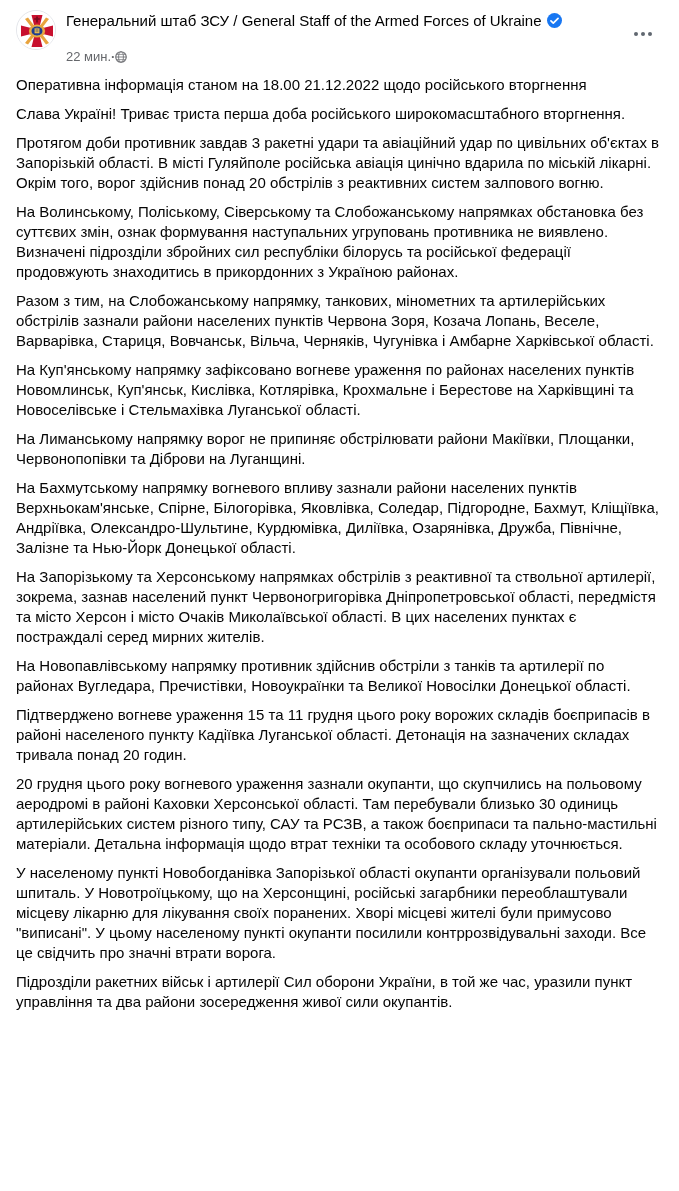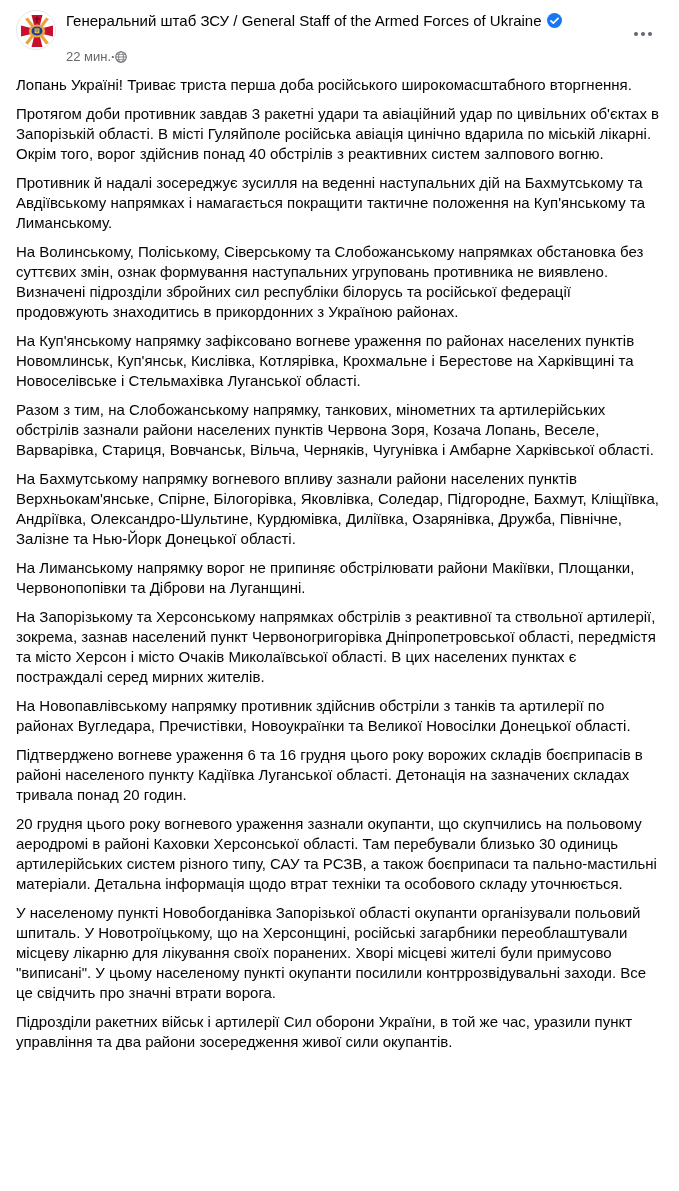--- a/index.html
+++ b/index.html
@@ -156,29 +156,29 @@
     </div>
 
     <button class="menu-btn" aria-label="Actions for this post">
       <span class="d"></span>
       <span class="d"></span>
       <span class="d"></span>
     </button>
   </div>
 
   <div class="post-body">
-    <p>Лопань Україні! Триває триста перша доба російського широкомасштабного вторгнення.</p>
-    <p>Протягом доби противник завдав 3 ракетні удари та авіаційний удар по цивільних  об'єктах в Запорізькій області. В місті Гуляйполе російська авіація цинічно вдарила по міській лікарні. Окрім того, ворог здійснив понад 40 обстрілів з реактивних систем залпового вогню.</p>
-    <p>Противник й надалі зосереджує зусилля на веденні наступальних дій на Бахмутському та Авдіївському напрямках і намагається покращити тактичне положення на Куп'янському та Лиманському.</p>
+    <p>Оперативна інформація станом на 18.00 21.12.2022 щодо російського вторгнення</p>
+    <p>Слава Україні! Триває триста перша доба російського широкомасштабного вторгнення.</p>
+    <p>Протягом доби противник завдав 3 ракетні удари та авіаційний удар по цивільних  об'єктах в Запорізькій області. В місті Гуляйполе російська авіація цинічно вдарила по міській лікарні. Окрім того, ворог здійснив понад 20 обстрілів з реактивних систем залпового вогню.</p>
     <p>На Волинському, Поліському, Сіверському та Слобожанському напрямках обстановка без суттєвих змін, ознак формування наступальних угруповань противника не виявлено. Визначені підрозділи збройних сил республіки білорусь та російської федерації продовжують знаходитись в прикордонних з Україною районах.</p>
+    <p>Разом з тим, на Слобожанському напрямку, танкових, мінометних та артилерійських обстрілів зазнали райони населених пунктів Червона Зоря, Козача Лопань, Веселе, Варварівка, Стариця, Вовчанськ, Вільча, Черняків, Чугунівка і Амбарне Харківської області.</p>
     <p>На Куп'янському напрямку зафіксовано вогневе ураження по районах населених пунктів Новомлинськ, Куп'янськ, Кислівка, Котлярівка, Крохмальне і Берестове на Харківщині та Новоселівське і Стельмахівка Луганської області.</p>
-    <p>Разом з тим, на Слобожанському напрямку, танкових, мінометних та артилерійських обстрілів зазнали райони населених пунктів Червона Зоря, Козача Лопань, Веселе, Варварівка, Стариця, Вовчанськ, Вільча, Черняків, Чугунівка і Амбарне Харківської області.</p>
+    <p>На Лиманському напрямку ворог не припиняє обстрілювати райони Макіївки, Площанки, Червонопопівки та Діброви на Луганщині.</p>
     <p>На Бахмутському напрямку вогневого впливу зазнали райони населених пунктів Верхньокам'янське, Спірне, Білогорівка, Яковлівка, Соледар, Підгородне, Бахмут, Кліщіївка, Андріївка, Олександро-Шультине, Курдюмівка, Диліївка, Озарянівка, Дружба, Північне, Залізне та Нью-Йорк Донецької області.</p>
-    <p>На Лиманському напрямку ворог не припиняє обстрілювати райони Макіївки, Площанки, Червонопопівки та Діброви на Луганщині.</p>
     <p>На Запорізькому та Херсонському напрямках обстрілів з реактивної та ствольної артилерії, зокрема, зазнав населений пункт Червоногригорівка Дніпропетровської області, передмістя та місто Херсон і місто Очаків Миколаївської області. В цих населених пунктах є постраждалі серед мирних жителів.</p>
     <p>На Новопавлівському напрямку противник здійснив обстріли з танків та артилерії по районах Вугледара, Пречистівки,  Новоукраїнки та Великої Новосілки Донецької області.</p>
-    <p>Підтверджено вогневе ураження 6 та 16 грудня цього року ворожих складів боєприпасів в районі населеного пункту Кадіївка Луганської області. Детонація на зазначених складах тривала понад 20 годин.</p>
+    <p>Підтверджено вогневе ураження 15 та 11 грудня цього року ворожих складів боєприпасів в районі населеного пункту Кадіївка Луганської області. Детонація на зазначених складах тривала понад 20 годин.</p>
     <p>20 грудня цього року вогневого ураження зазнали окупанти, що скупчились на польовому аеродромі в районі Каховки Херсонської області. Там перебували близько 30 одиниць артилерійських систем різного типу, САУ та РСЗВ, а також боєприпаси та пально-мастильні матеріали. Детальна інформація щодо втрат техніки та особового складу уточнюється.</p>
     <p>У населеному пункті Новобогданівка Запорізької області окупанти організували польовий шпиталь. У Новотроїцькому, що на Херсонщині, російські загарбники переоблаштували місцеву лікарню для лікування своїх поранених. Хворі місцеві жителі були примусово "виписані". У цьому населеному пункті окупанти посилили контррозвідувальні заходи. Все це свідчить про значні втрати ворога.</p>
     <p>Підрозділи ракетних військ і артилерії Сил оборони України, в той же час, уразили пункт управління та два райони зосередження живої сили окупантів.</p>
   </div>
 
 </div>
 
 </body></html>

